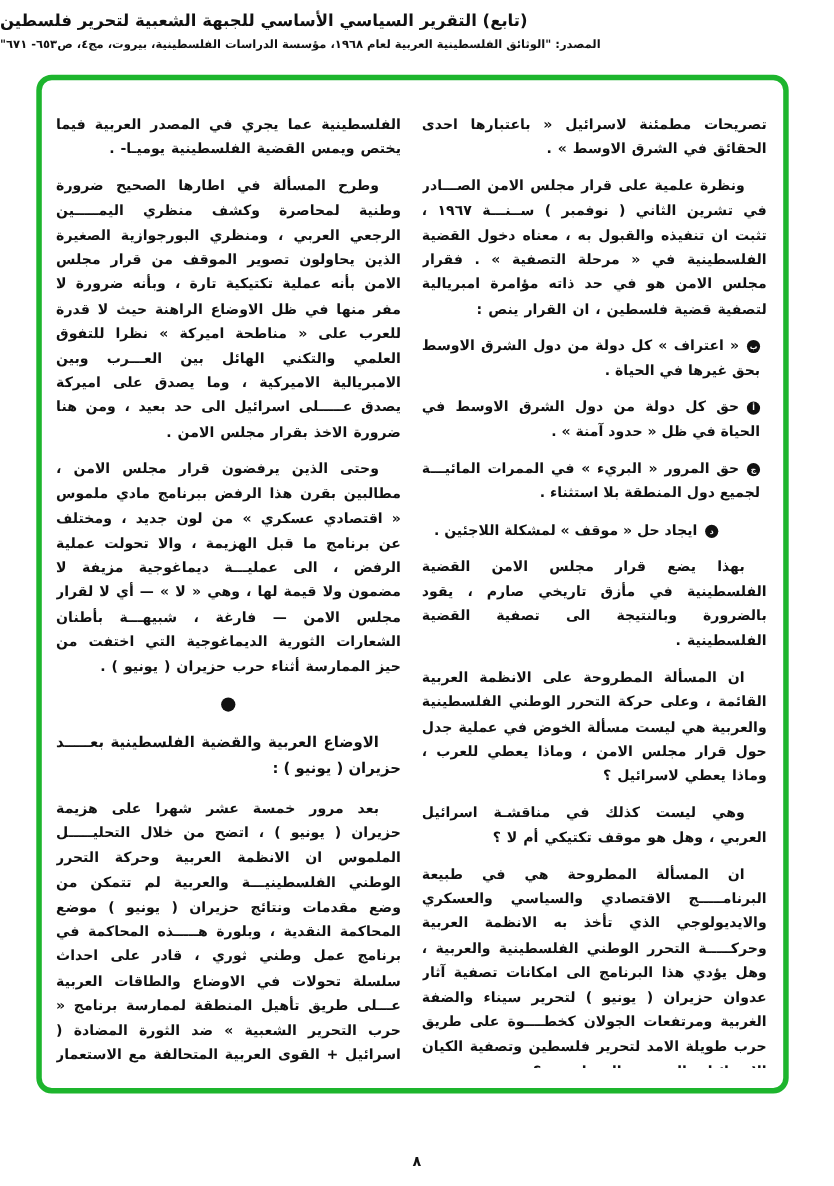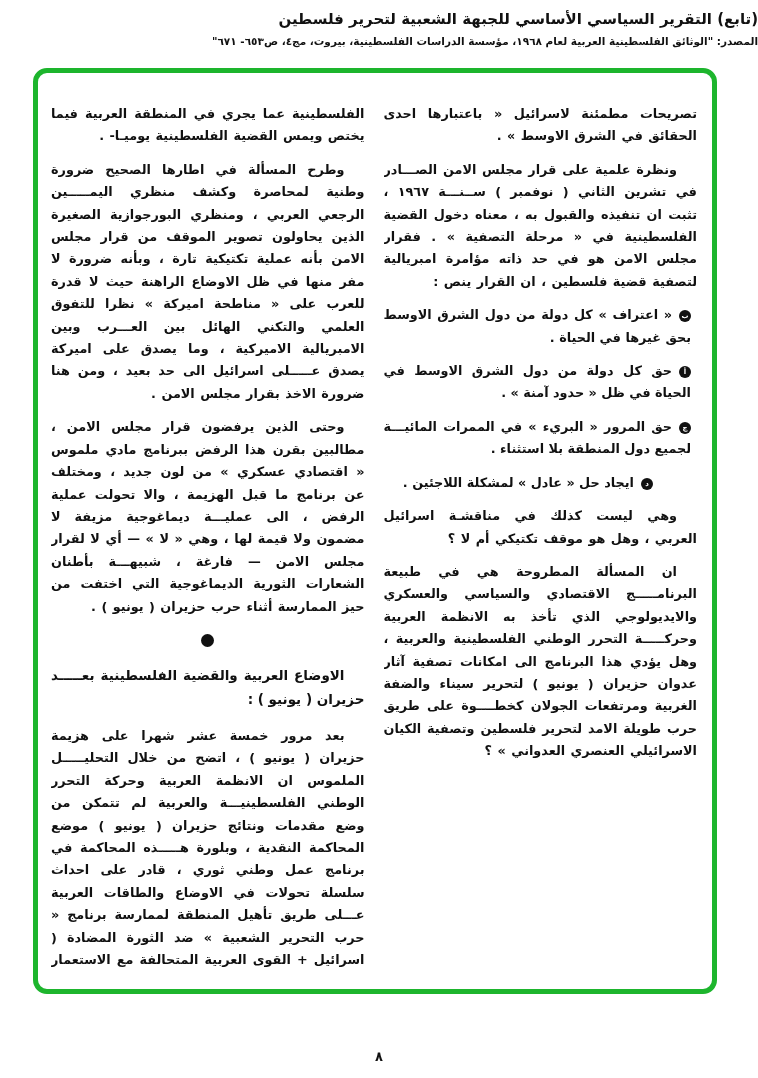--- a/index.html
+++ b/index.html
@@ -6,21 +6,21 @@
   html, body {
     width: 758px; height: 1078px;
     background: #ffffff;
     font-family: "DejaVu Sans", sans-serif;
     color: #111111;
     direction: rtl;
   }
   .page { position: relative; width: 758px; height: 1078px; overflow: hidden; }
 
   
-  .header { text-align: right; padding-top: 10px; }
+  .header { text-align: left; padding-top: 10px; }
   .doc-title {
     font-size: 15px; font-weight: bold; letter-spacing: 0;
   }
   .doc-source {
     margin-top: 7px; font-size: 10.5px; font-weight: bold;
   }
 
   
   .frame {
     position: absolute;
@@ -102,29 +102,31 @@
   <div class="frame" style="border-color: rgb(29, 181, 45);">
     <div class="columns">
 
       <div class="col">
         <p class="para">تصريحات مطمئنة لاسرائيل « باعتبارها احدى الحقائق في الشرق الاوسط » .</p>
         <p class="para indent">ونظرة علمية على قرار مجلس الامن الصـــادر في تشرين الثاني ( نوفمبر ) ســنـــة ١٩٦٧ ، تثبت ان تنفيذه والقبول به ، معناه دخول القضية الفلسطينية في « مرحلة التصفية » . فقرار مجلس الامن هو في حد ذاته مؤامرة امبريالية لتصفية قضية فلسطين ، ان القرار ينص :</p>
 
         <div class="bullet-item"><span class="bullet-marker">ب</span><span>« اعتراف » كل دولة من دول الشرق الاوسط بحق غيرها في الحياة .</span></div>
         <div class="bullet-item"><span class="bullet-marker">أ</span><span>حق كل دولة من دول الشرق الاوسط في الحياة في ظل « حدود آمنة » .</span></div>
         <div class="bullet-item"><span class="bullet-marker">ج</span><span>حق المرور « البريء » في الممرات المائيـــة لجميع دول المنطقة بلا استثناء .</span></div>
-        <div class="bullet-item indent-more"><span class="bullet-marker">د</span><span>ايجاد حل « عادل » لمشكلة اللاجئين .</span></div>
+        <div class="bullet-item indent-more"><span class="bullet-marker">د</span><span>ايجاد حل « موقف » لمشكلة اللاجئين .</span></div>
 
+        <p class="para indent">بهذا يضع قرار مجلس الامن القضية الفلسطينية في مأزق تاريخي صارم ، يقود بالضرورة وبالنتيجة الى تصفية القضية الفلسطينية .</p>
+        <p class="para indent">ان المسألة المطروحة على الانظمة العربية القائمة ، وعلى حركة التحرر الوطني الفلسطينية والعربية هي ليست مسألة الخوض في عملية جدل حول قرار مجلس الامن ، وماذا يعطي للعرب ، وماذا يعطي لاسرائيل ؟</p>
         <p class="para indent">وهي ليست كذلك في مناقشـة اسرائيل العربي ، وهل هو موقف تكتيكي أم لا ؟</p>
         <p class="para indent">ان المسألة المطروحة هي في طبيعة البرنامـــــج الاقتصادي والسياسي والعسكري والايديولوجي الذي تأخذ به الانظمة العربية وحركـــــة التحرر الوطني الفلسطينية والعربية ، وهل يؤدي هذا البرنامج الى امكانات تصفية آثار عدوان حزيران ( يونيو ) لتحرير سيناء والضفة الغربية ومرتفعات الجولان كخطــــوة على طريق حرب طويلة الامد لتحرير فلسطين وتصفية الكيان الاسرائيلي العنصري العدواني » ؟</p>
 
       </div>
 
       <div class="col">
-        <p class="para">الفلسطينية عما يجري في المنطقة العربية فيما يختص ويمس القضية الفلسطينية يوميـا- .</p>
+        <p class="para">الفلسطينية عما يجري في المصدر العربية فيما يختص ويمس القضية الفلسطينية يوميـا- .</p>
         <p class="para indent">وطرح المسألة في اطارها الصحيح ضرورة وطنية لمحاصرة وكشف منظري اليمـــــين الرجعي العربي ، ومنظري البورجوازية الصغيرة الذين يحاولون تصوير الموقف من قرار مجلس الامن بأنه عملية تكتيكية تارة ، وبأنه ضرورة لا مفر منها في ظل الاوضاع الراهنة حيث لا قدرة للعرب على « مناطحة اميركة » نظرا للتفوق العلمي والتكني الهائل بين العـــرب وبين الامبريالية الاميركية ، وما يصدق على اميركة يصدق عـــــلى اسرائيل الى حد بعيد ، ومن هنا ضرورة الاخذ بقرار مجلس الامن .</p>
         <p class="para indent">وحتى الذين يرفضون قرار مجلس الامن ، مطالبين بقرن هذا الرفض ببرنامج مادي ملموس « اقتصادي عسكري » من لون جديد ، ومختلف عن برنامج ما قبل الهزيمة ، والا تحولت عملية الرفض ، الى عمليـــة ديماغوجية مزيفة لا مضمون ولا قيمة لها ، وهي « لا » — أي لا لقرار مجلس الامن — فارغة ، شبيهـــة بأطنان الشعارات الثورية الديماغوجية التي اختفت من حيز الممارسة أثناء حرب حزيران ( يونيو ) .</p>
 
         <div class="separator-dot"></div>
 
         <h2 class="section-heading">الاوضاع العربية والقضية الفلسطينية بعـــــد حزيران ( يونيو ) :</h2>
 
         <p class="para indent">بعد مرور خمسة عشر شهرا على هزيمة حزيران ( يونيو ) ، اتضح من خلال التحليـــــل الملموس ان الانظمة العربية وحركة التحرر الوطني الفلسطينيـــة والعربية لم تتمكن من وضع مقدمات ونتائج حزيران ( يونيو ) موضع المحاكمة النقدية ، وبلورة هـــــذه المحاكمة في برنامج عمل وطني ثوري ، قادر على احداث سلسلة تحولات في الاوضاع والطاقات العربية عـــلى طريق تأهيل المنطقة لممارسة برنامج « حرب التحرير الشعبية » ضد الثورة المضادة ( اسرائيل + القوى العربية المتحالفة مع الاستعمار القديم والجديد ) . وطبيعي أن تكون النتائج كذلك لان الانظمة العربيـــة وحركة التحرر الوطني الفلسطينية والعربية غـــــير مؤهلة بأوضاعها الراهنة ( الطبقية والايديولوجيـــة والسياسية ) لممارسة سياسات وطنية جذرية تضع</p>
       </div>
 

